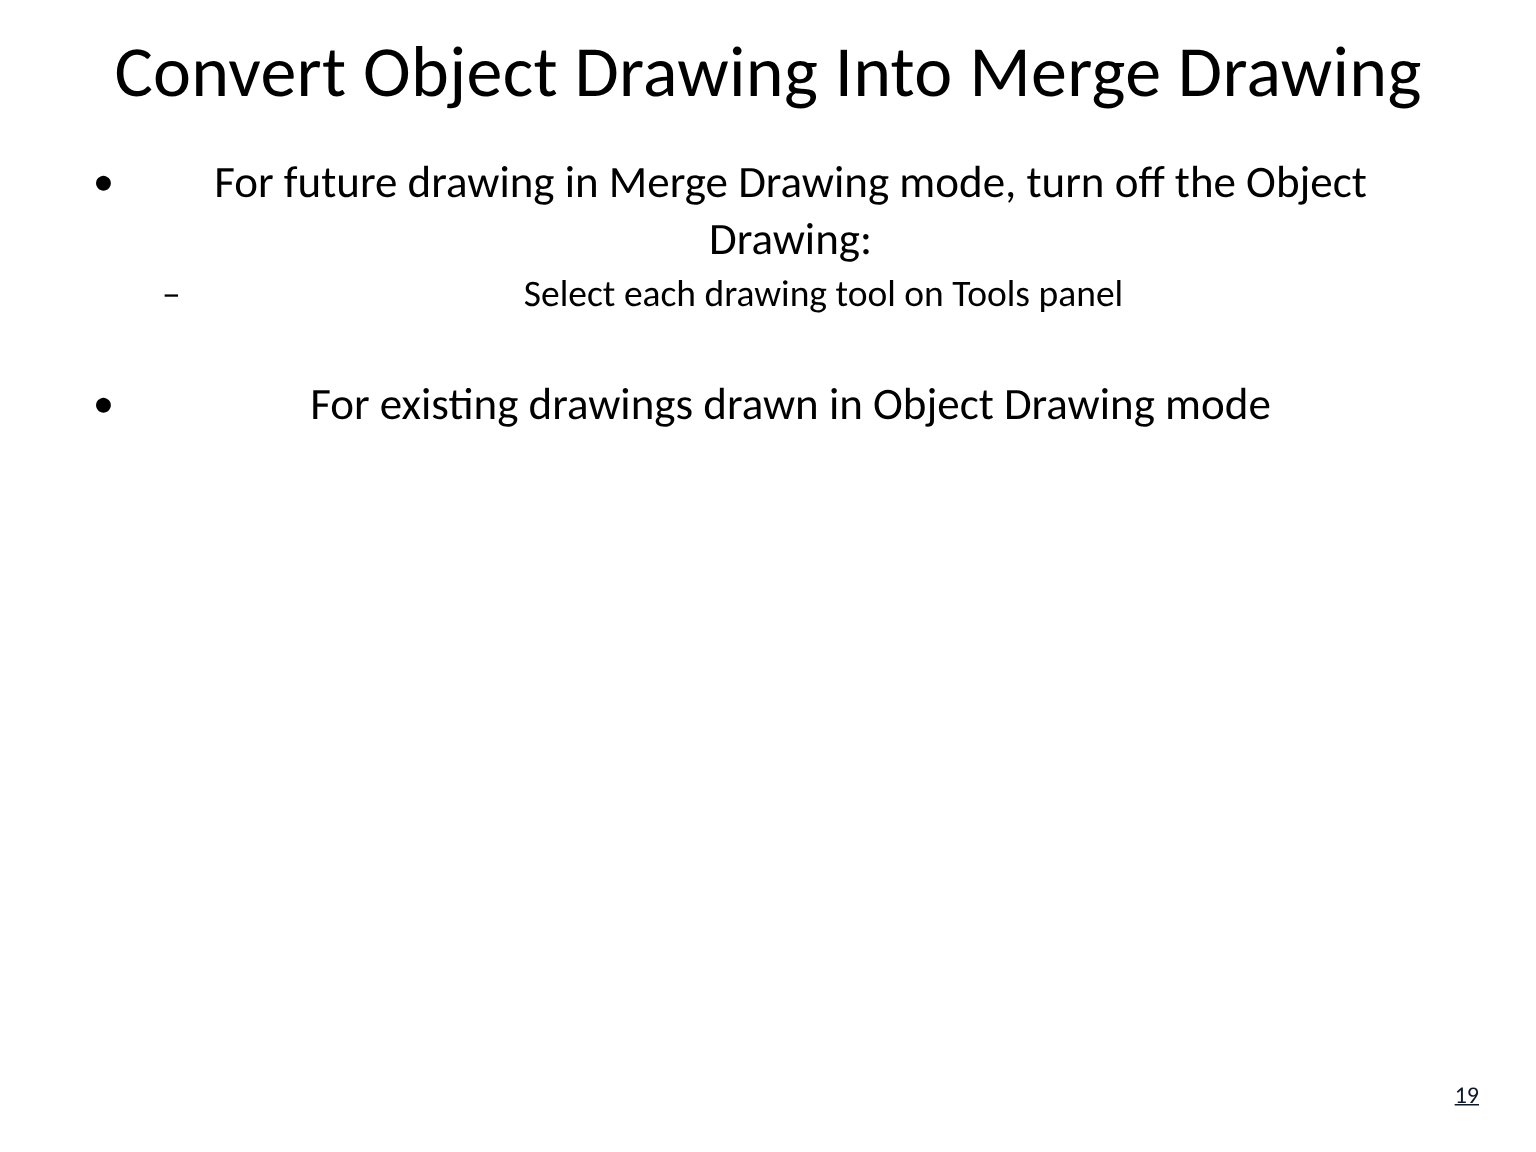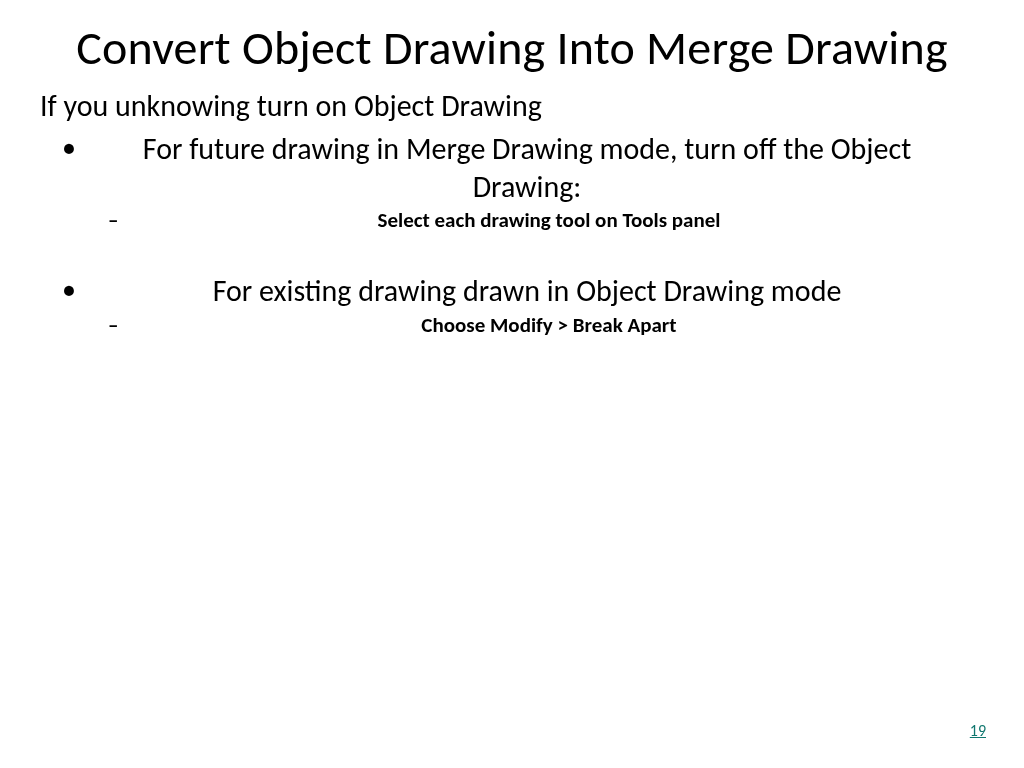--- a/index.html
+++ b/index.html
@@ -17,21 +17,21 @@
     padding: 20px 60px 0 60px;
     box-sizing: border-box;
     width: 100%;
     height: 100%;
   }
   .title {
     font-size: 48px;
     font-weight: 400;
     text-align: center;
     line-height: 1.15;
-    margin-bottom: 13px;
+    margin-bottom: 28px;
     letter-spacing: 0.2px;
   }
   .intro {
     font-size: 30px;
     margin-bottom: 6px;
     line-height: 1.2;
     margin-left: -20px;
   }
   ul.level1 {
     list-style: none;
@@ -50,70 +50,67 @@
     content: "•";
     position: absolute;
     left: 2px;
     top: 0;
     font-size: 28px;
   }
   ul.level2 {
     list-style: none;
     padding: 0;
     margin: 2px 0 0 16px;
-    font-size: 21px;
-    font-weight: bold;
+    font-size: 25px;
   }
   ul.level2 > li {
     position: relative;
     padding-left: 28px;
     line-height: 1.3;
   }
   ul.level2 > li::before {
     content: "–";
     position: absolute;
     left: 2px;
     top: 0;
   }
   .spacer {
     height: 34px;
   }
   .page-number {
     position: absolute;
     bottom: 28px;
     right: 38px;
     font-size: 16px;
-    color: #0f766e;
+    color: #0f172a;
     text-decoration: underline;
   }
 </style>
 </head>
 <body>
 
 <div class="slide">
 
   <div class="title">Convert Object Drawing Into Merge Drawing</div>
 
-  <div class="intro">If you unknowing turn on Object Drawing</div>
 
   <ul class="level1">
     <li>
       <span>For future drawing in Merge Drawing mode, turn off the Object Drawing:</span>
       <ul class="level2">
         <li>Select each drawing tool on Tools panel</li>
       </ul>
     </li>
   </ul>
 
   <div class="spacer"></div>
 
   <ul class="level1">
     <li>
-      <span>For existing drawing drawn in Object Drawing mode</span>
+      <span>For existing drawings drawn in Object Drawing mode</span>
       <ul class="level2">
-        <li>Choose Modify &gt; Break Apart</li>
       </ul>
     </li>
   </ul>
 
 </div>
 
 <div class="page-number">19</div>
 
 </body></html>

